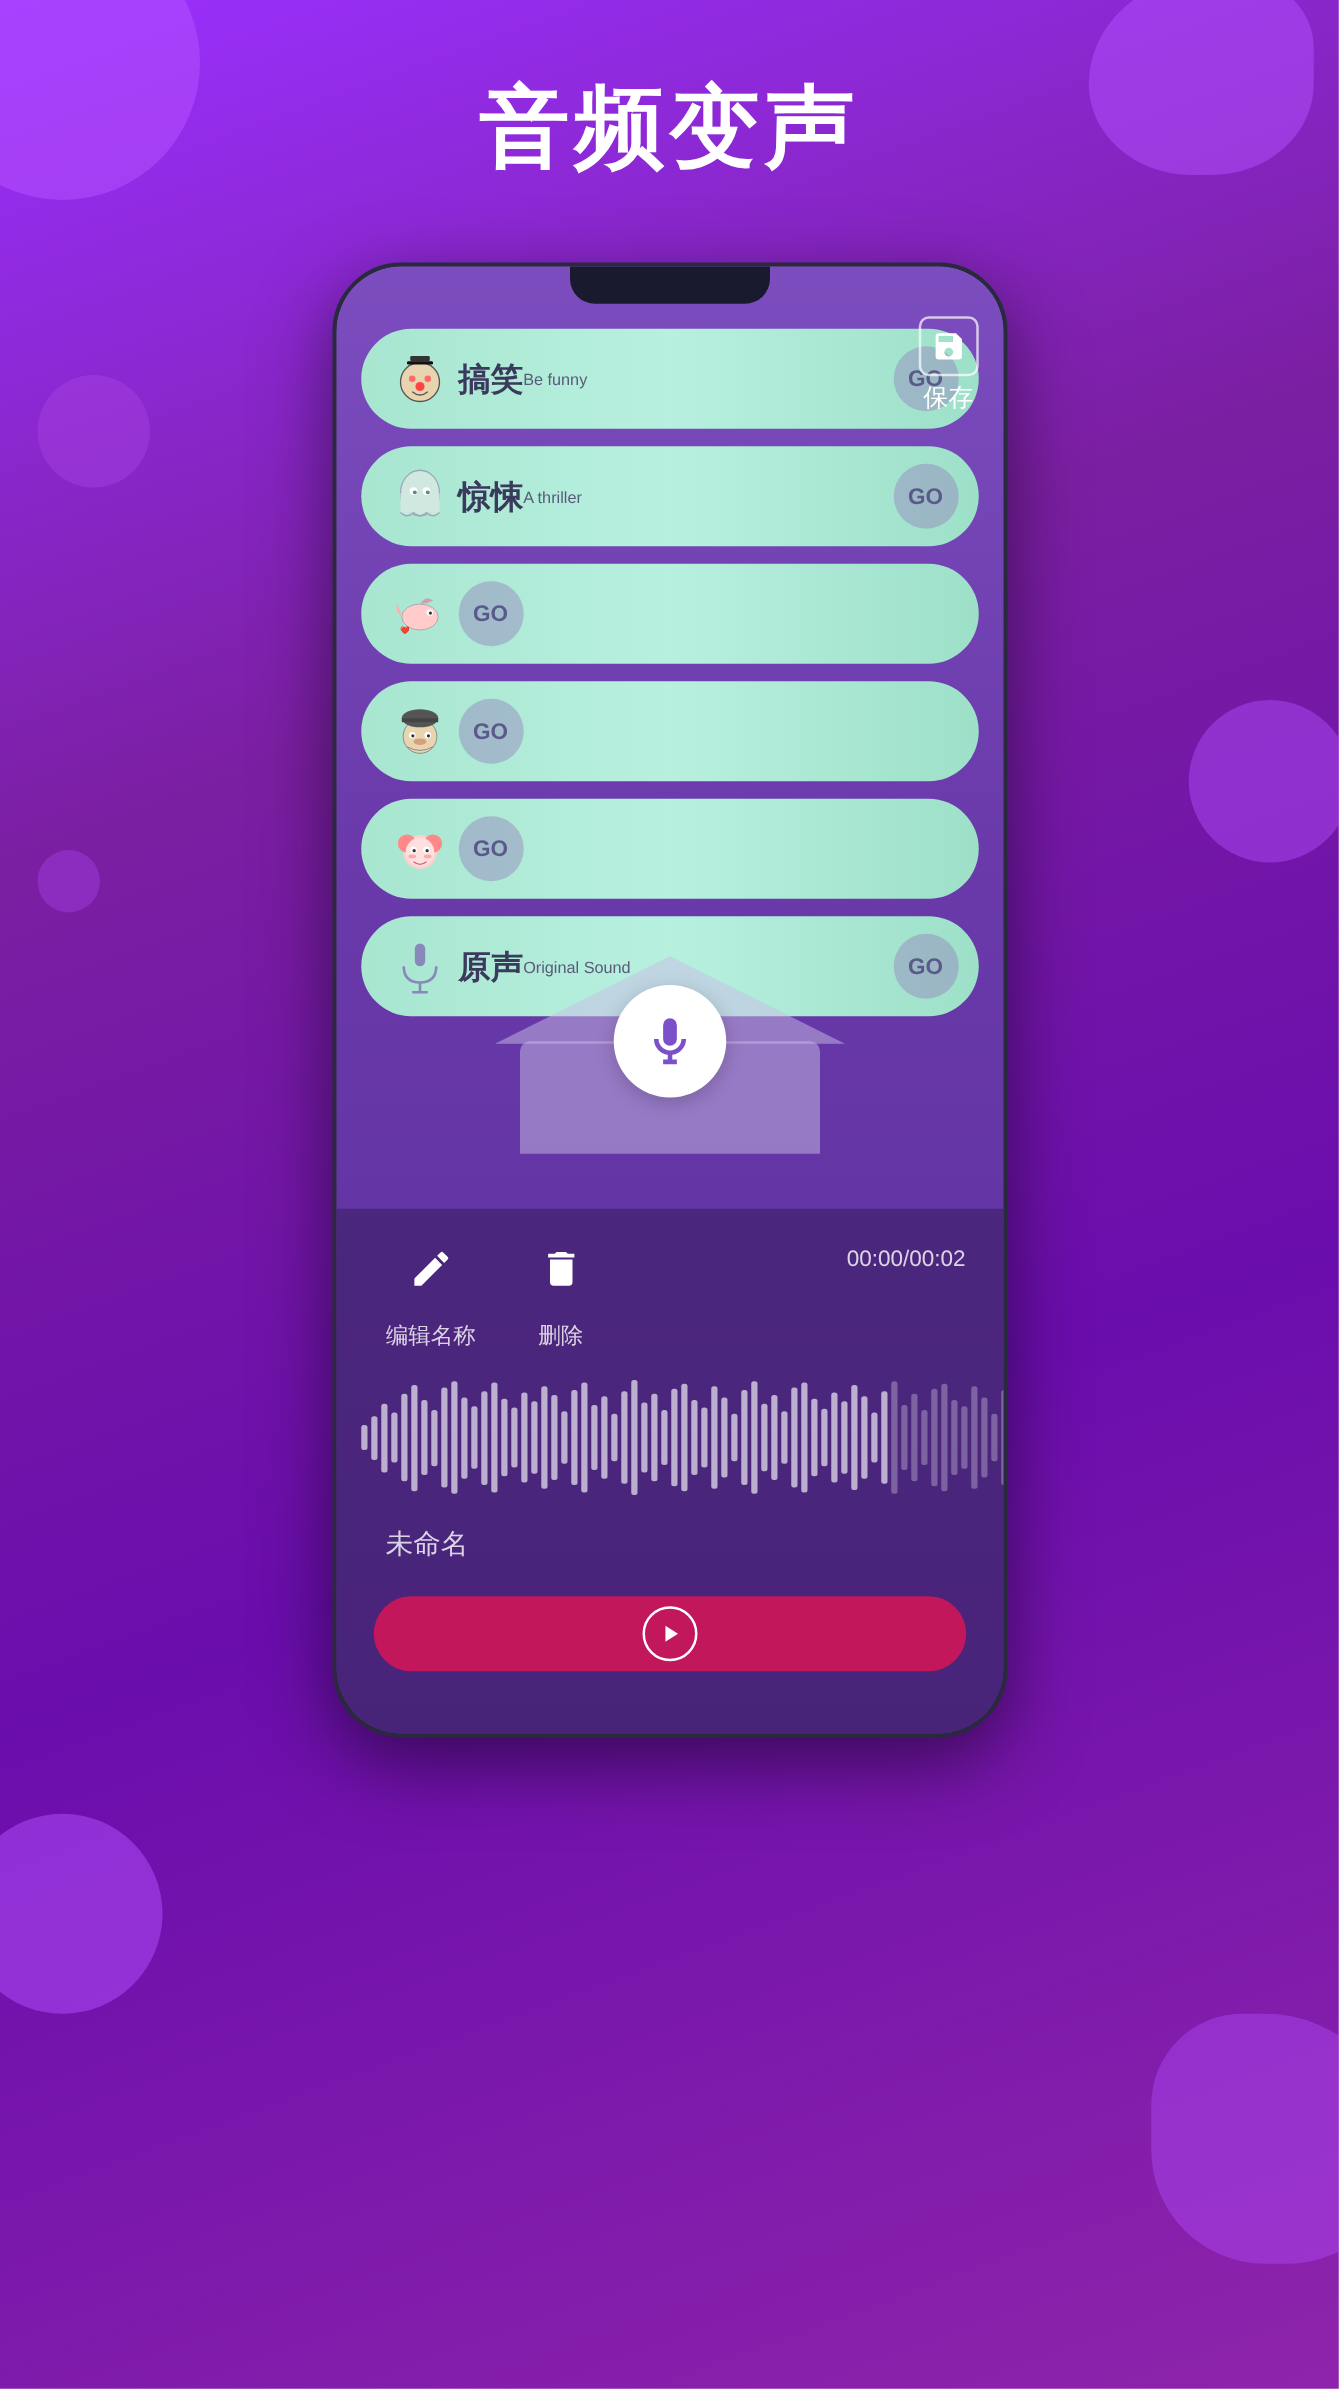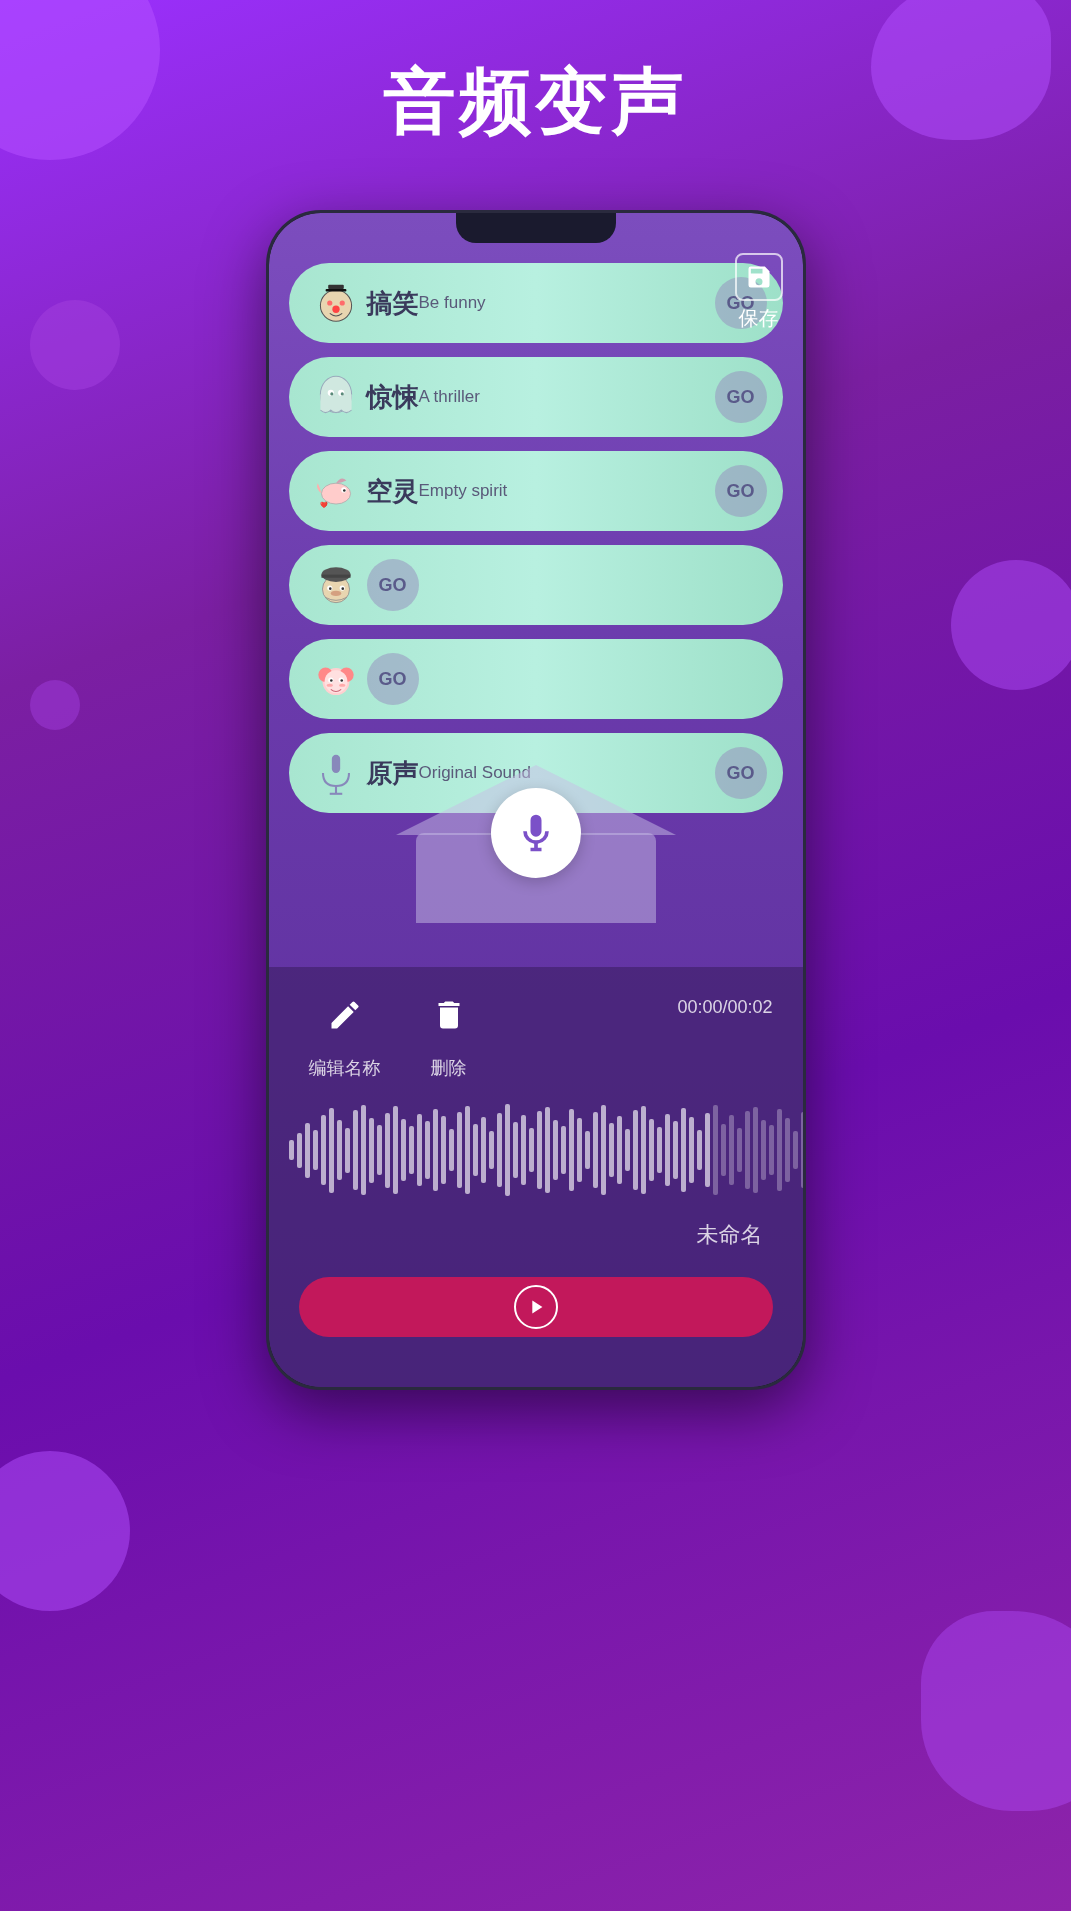--- a/index.html
+++ b/index.html
@@ -140,21 +140,21 @@
       text-align: center;
       display: flex;
       align-items: center;
     }
     .voice-item-cn {
       font-size: 26px;
       font-weight: bold;
       color: #3a3a5c;
     }
     .voice-item-en {
-      font-size: 17px;
+      font-size: 13px;
       color: #5a5a7a;
     }
 
     .go-btn {
       width: 52px;
       height: 52px;
       background: rgba(150, 140, 190, 0.5);
       border-radius: 50%;
       display: flex;
       align-items: center;
@@ -276,21 +276,20 @@
       border-radius: 2px;
       flex-shrink: 0;
       width: 5px;
     }
 
     
     .filename {
       color: rgba(255,255,255,0.8);
       font-size: 22px;
       padding: 10px 40px;
-      text-align: right;
     }
 
     
     .play-bar {
       position: absolute;
       bottom: 50px;
       left: 30px; right: 30px;
       height: 60px;
       background: #c2185b;
       border-radius: 30px;
@@ -395,24 +394,20 @@
     <div class="voice-item-icon">
               <svg width="52" height="52" viewBox="0 0 100 100" xmlns="http://www.w3.org/2000/svg">
                 <ellipse cx="50" cy="55" rx="28" ry="20" fill="#ffcccb" stroke="#aaa" stroke-width="1.5"></ellipse>
                 <path d="M22 55 Q10 45 15 35 Q20 45 22 55z" fill="#ffb0ae"></path>
                 <circle cx="65" cy="48" r="5" fill="white"></circle>
                 <circle cx="66" cy="49" r="2.5" fill="#333"></circle>
                 <path d="M50 35 Q60 20 70 30 Q60 35 50 35z" fill="#d0a0b0"></path>
                 <text x="20" y="80" font-size="12" fill="#c06080">❤️</text>
               </svg>
             </div>
-    <div class="voice-item-text">
-      <div class="voice-item-cn">空灵</div>
-      <div class="voice-item-en">Empty spirit</div>
-    </div>
     <div class="go-btn">GO</div>
   </div>
           <div class="voice-item">
     <div class="voice-item-icon">
               <svg width="52" height="52" viewBox="0 0 100 100" xmlns="http://www.w3.org/2000/svg">
                 <circle cx="50" cy="58" r="26" fill="#e8d5b0" stroke="#888" stroke-width="1.5"></circle>
                 <ellipse cx="50" cy="30" rx="28" ry="14" fill="#555"></ellipse>
                 <rect x="22" y="30" width="56" height="6" fill="#444"></rect>
                 <circle cx="38" cy="56" r="5" fill="white"></circle>
                 <circle cx="62" cy="56" r="5" fill="white"></circle>

